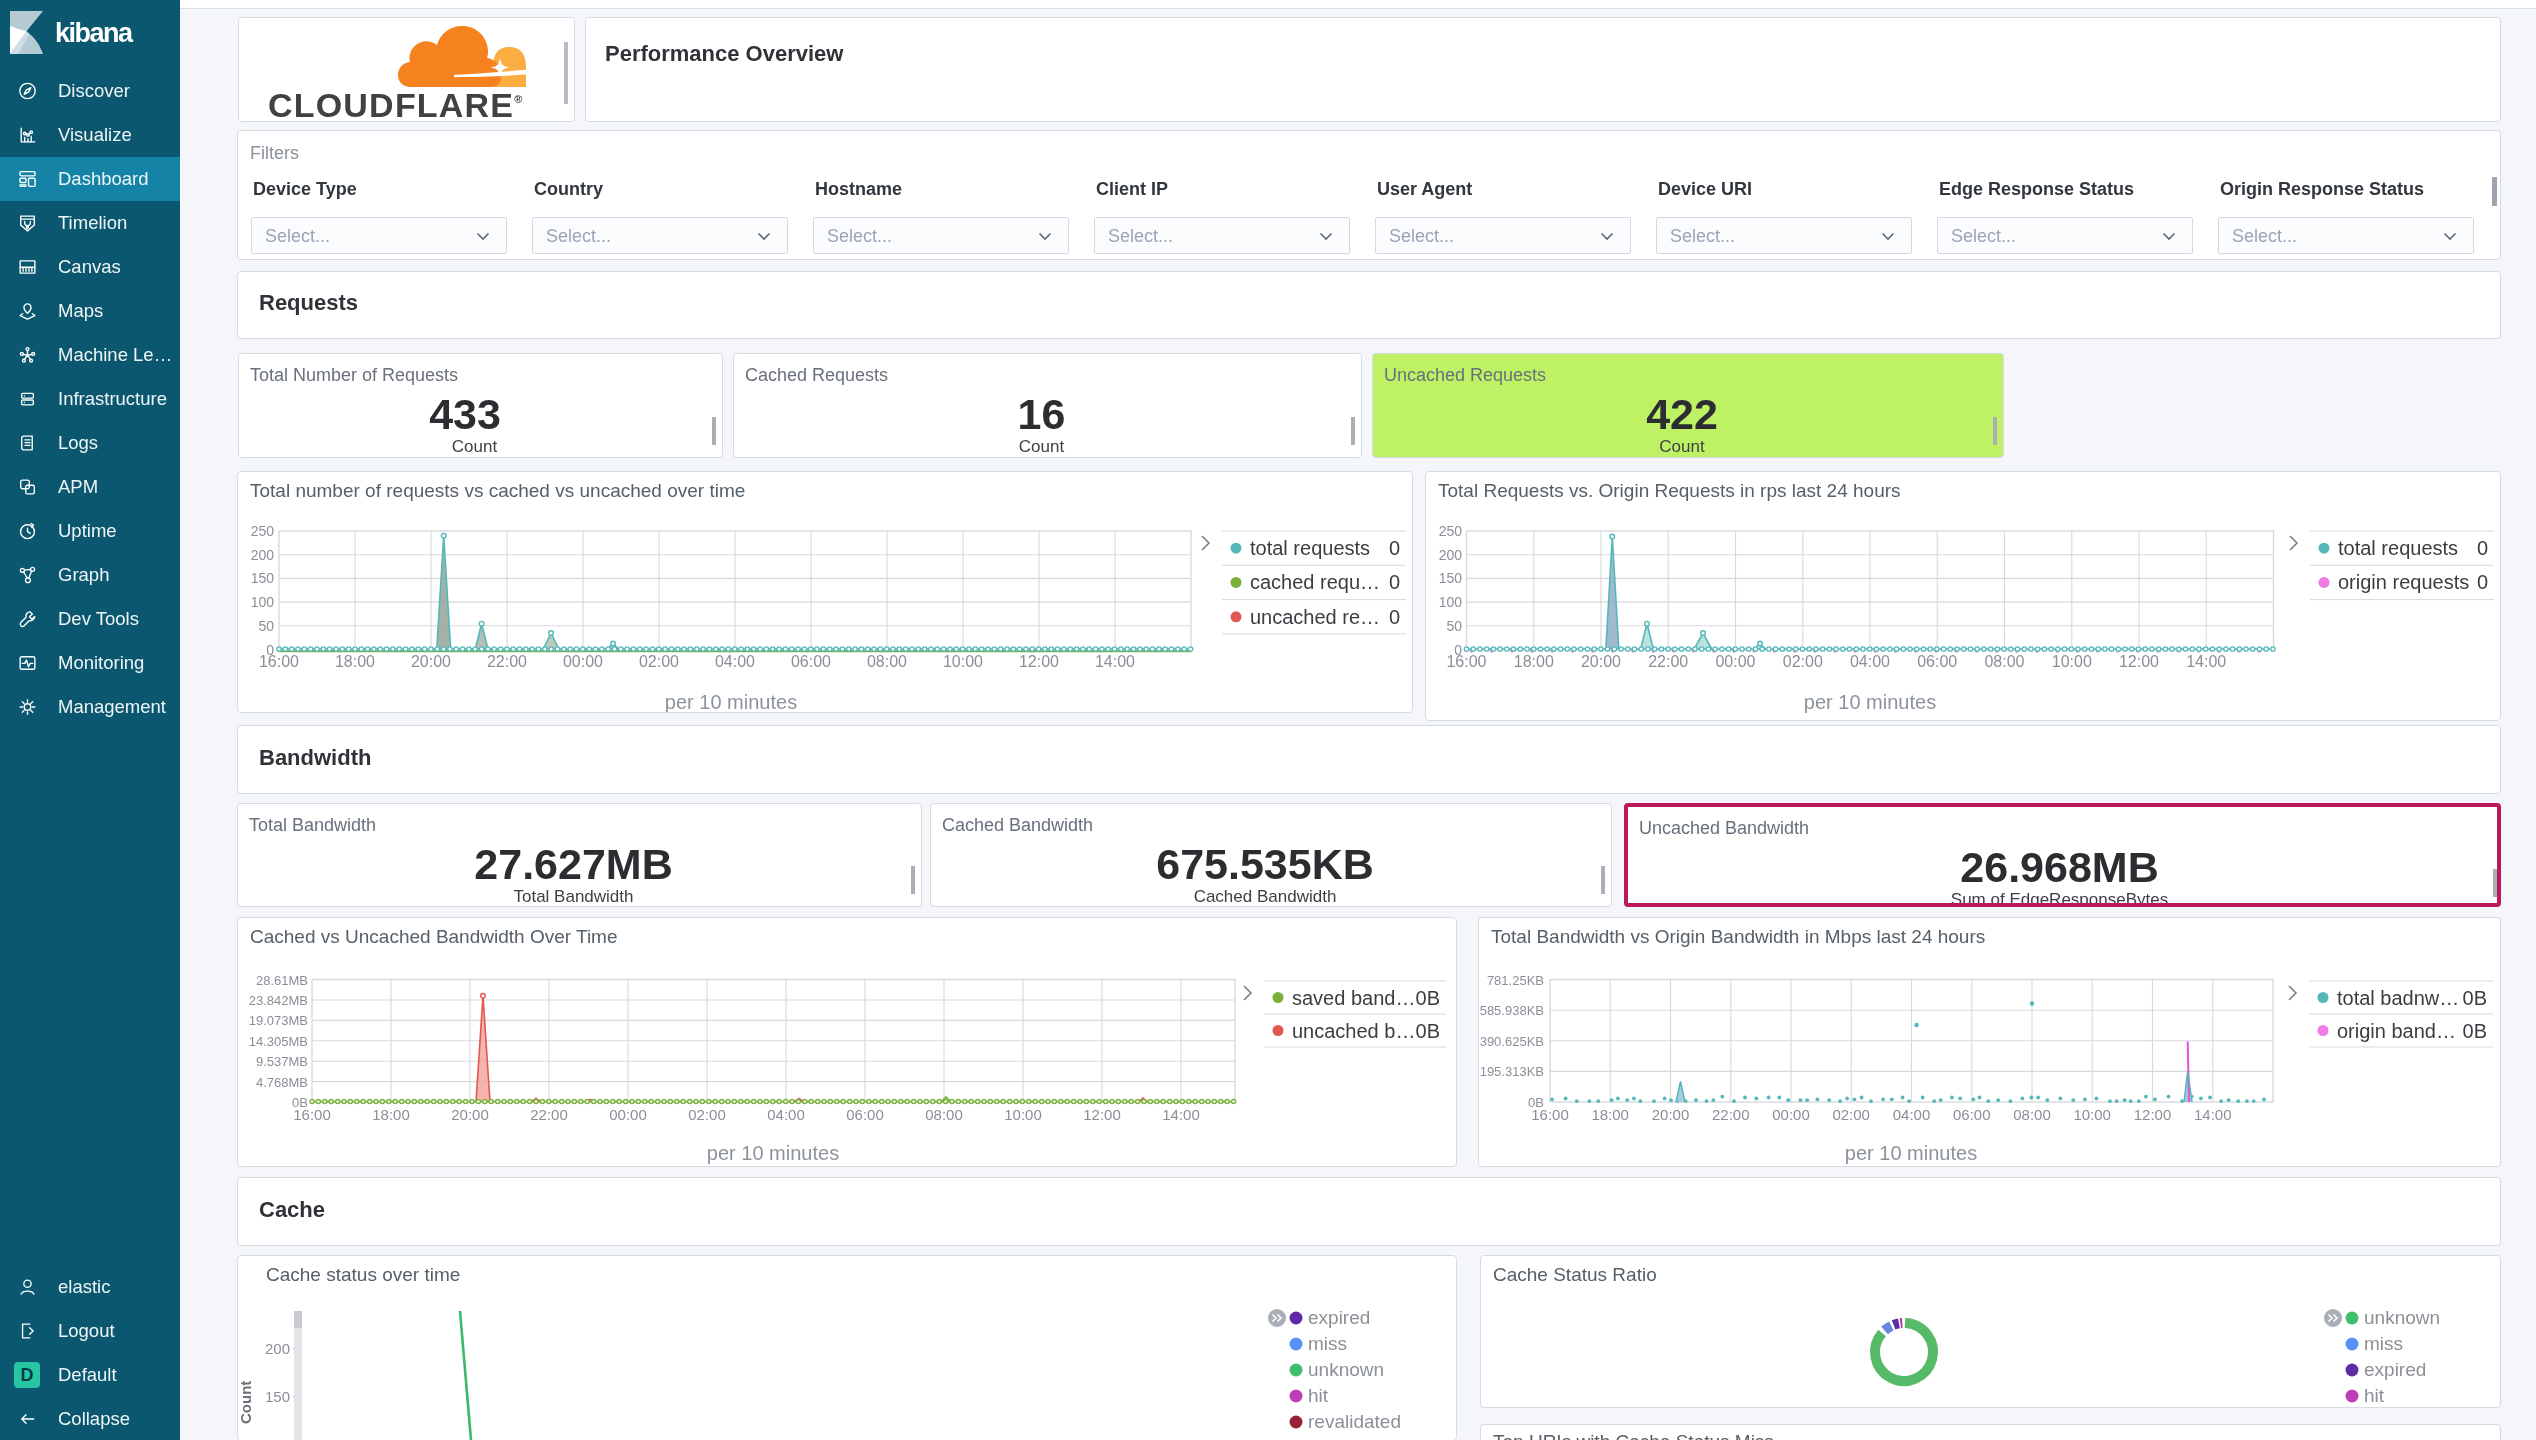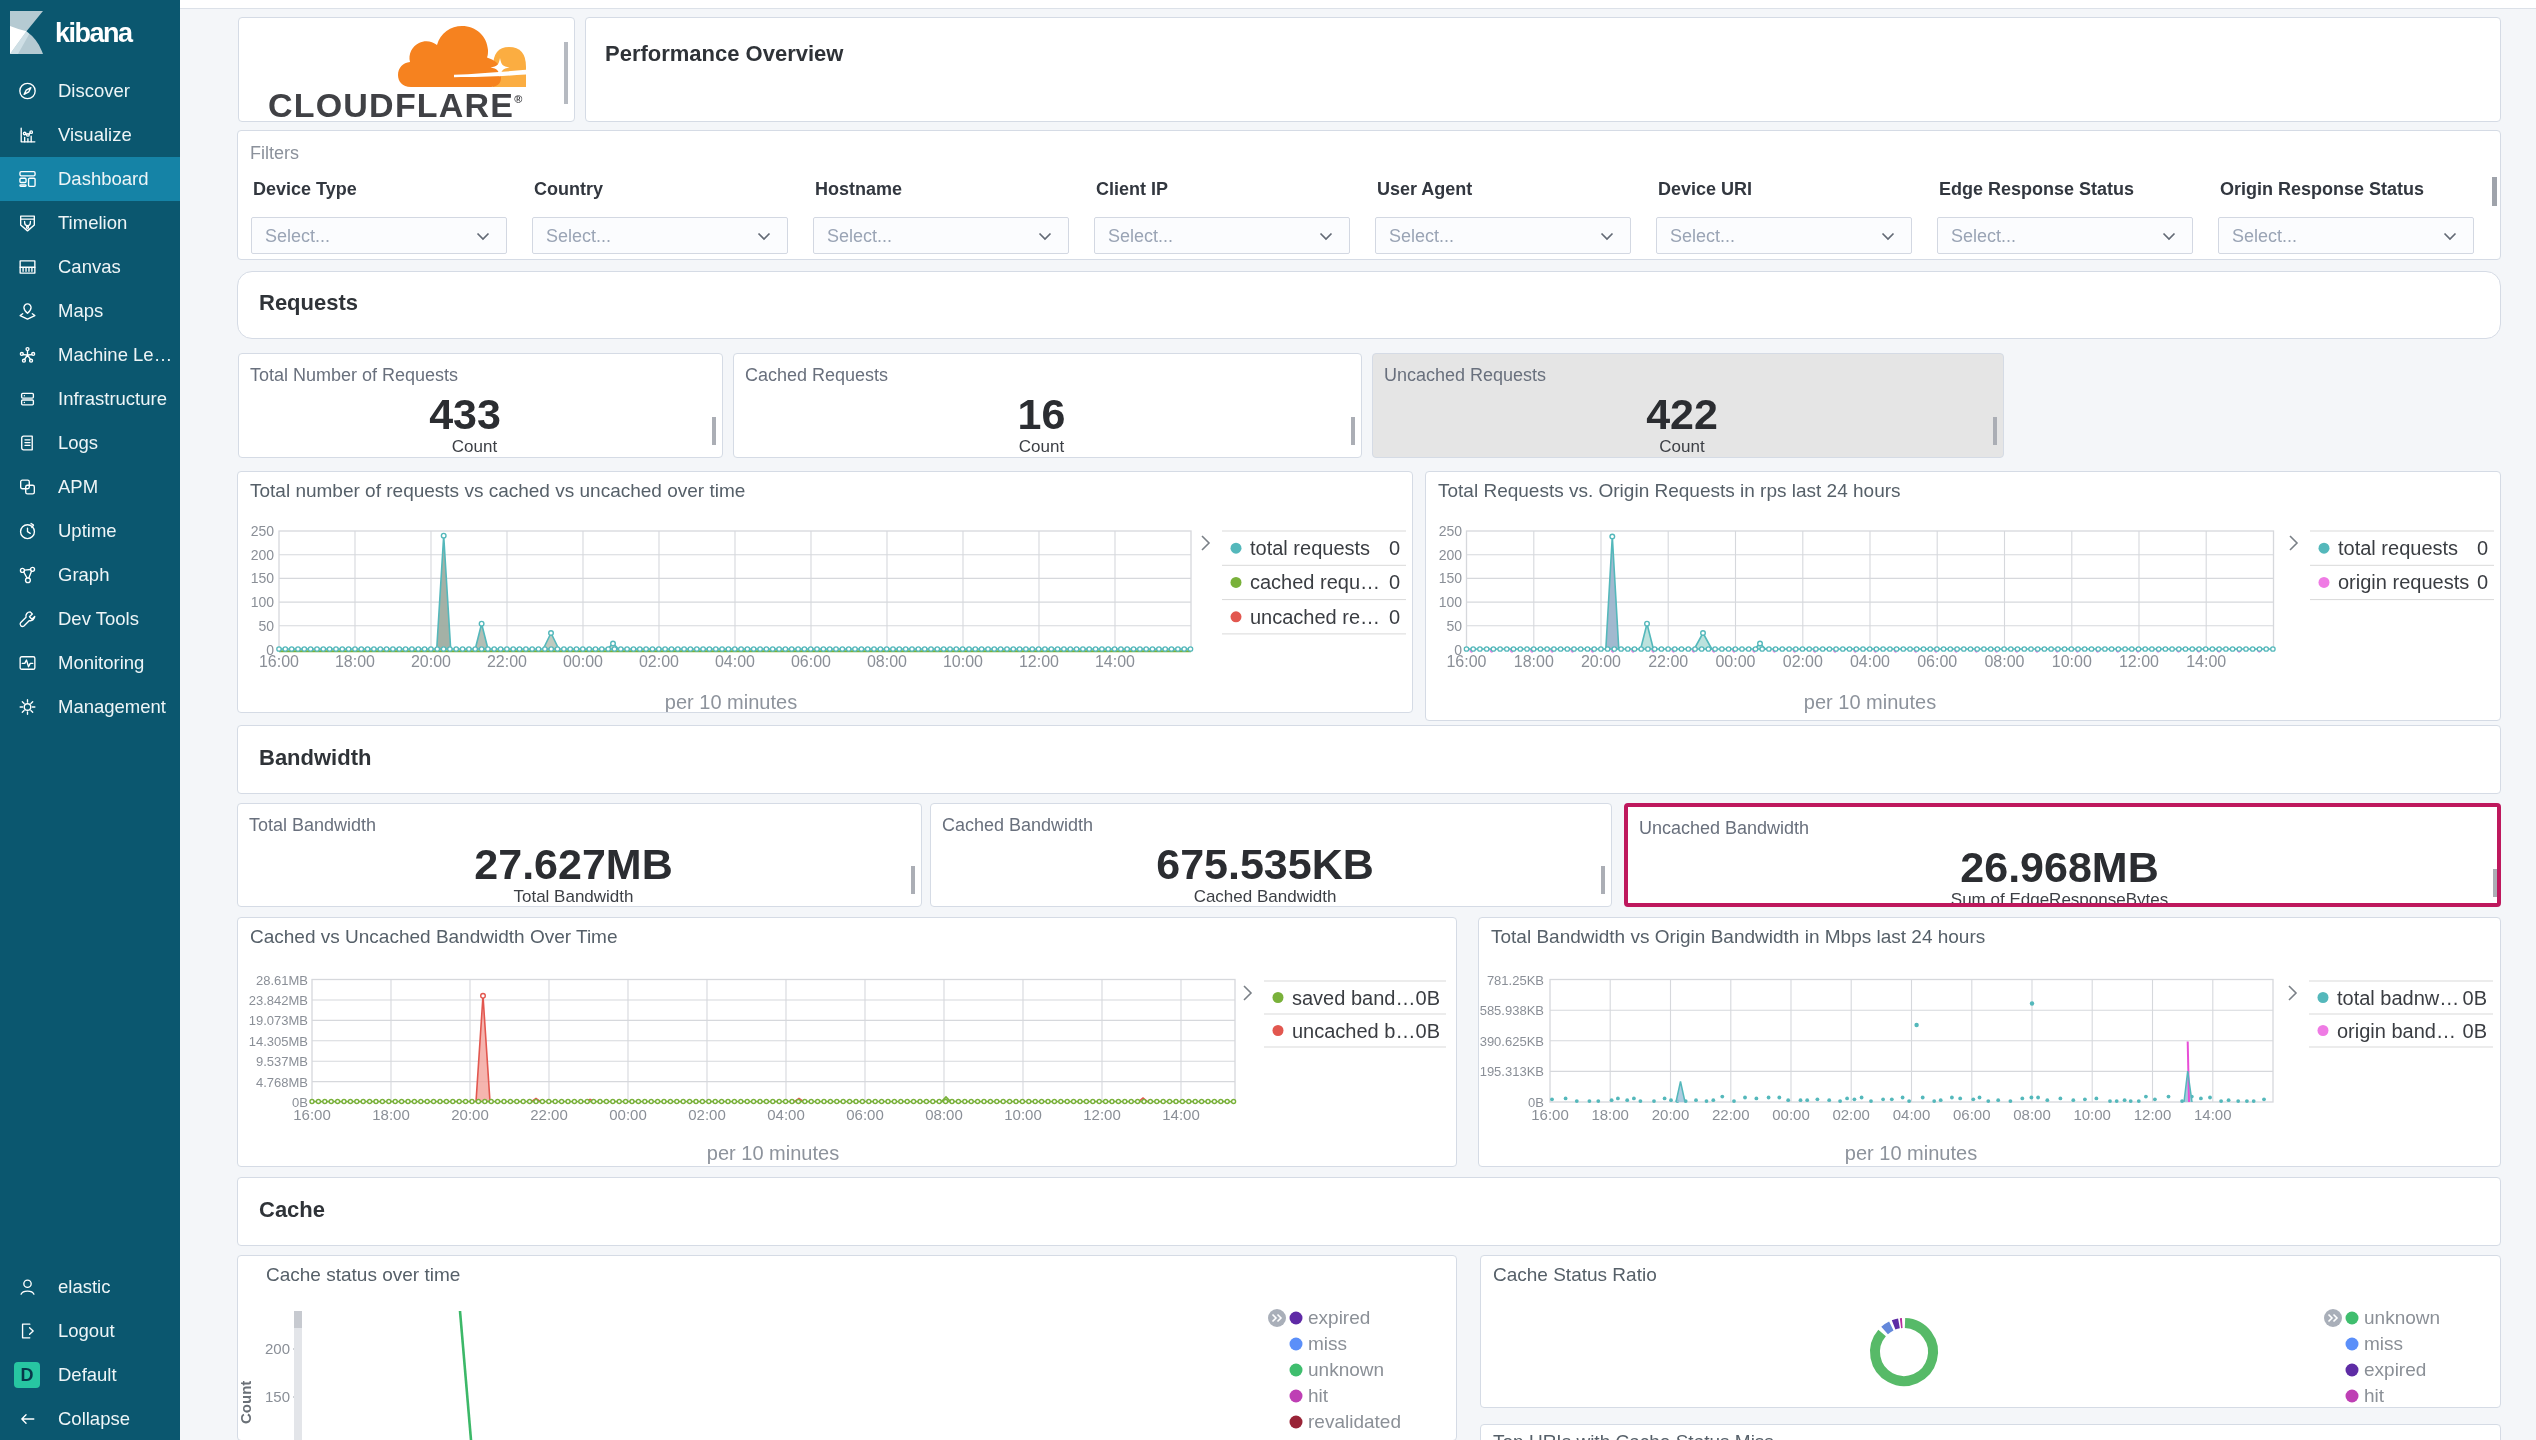--- a/index.html
+++ b/index.html
@@ -221,42 +221,42 @@
     </div>
     <div style="position:absolute;left:1982px;top:48px;font-size:18px;color:#32373f;font-weight:bold;white-space:nowrap;">Origin Response Status</div>
     <div style="position:absolute;left:1980px;top:86px;width:256px;height:37px;background:#fbfcfe;border:1px solid #d3d8e2;border-radius:2px;box-sizing:border-box;">
       <span style="position:absolute;left:13px;top:8px;font-size:18px;color:#9aa4b5;">Select...</span>
       <svg style="position:absolute;right:16px;top:14px;" width="14" height="9" viewBox="0 0 14 9">
         <path d="M1.5,1.5 L7,7 L12.5,1.5" fill="none" stroke="#636a75" stroke-width="1.7"></path>
       </svg>
     </div>
     <div style="position:absolute;left:2254px;top:46px;width:5px;height:29px;background:#9fa3ab;"></div>
   </div>
-<div style="position:absolute;left:237px;top:271px;width:2264px;height:68px;background:#fff;border:1px solid #d5dbe5;border-radius:15px;overflow:hidden;box-sizing:border-box;">
+<div style="position:absolute;left:237px;top:271px;width:2264px;height:68px;background:#fff;border:1px solid #d5dbe5;border-radius:4px;overflow:hidden;box-sizing:border-box;">
     <div style="position:absolute;left:21px;top:18px;font-size:22px;color:#2f3338;font-weight:bold;white-space:nowrap;">Requests</div>
   </div>
 <div style="position:absolute;left:237px;top:725px;width:2264px;height:69px;background:#fff;border:1px solid #d5dbe5;border-radius:4px;overflow:hidden;box-sizing:border-box;">
     <div style="position:absolute;left:21px;top:19px;font-size:22px;color:#2f3338;font-weight:bold;white-space:nowrap;">Bandwidth</div>
   </div>
 <div style="position:absolute;left:237px;top:1177px;width:2264px;height:69px;background:#fff;border:1px solid #d5dbe5;border-radius:4px;overflow:hidden;box-sizing:border-box;">
     <div style="position:absolute;left:21px;top:19px;font-size:22px;color:#2f3338;font-weight:bold;white-space:nowrap;">Cache</div>
   </div>
 <div style="position:absolute;left:238px;top:353px;width:485px;height:105px;background:#fff;border:1px solid #d5dbe5;border-radius:4px;overflow:hidden;box-sizing:border-box;">
     <div style="position:absolute;left:11px;top:11px;font-size:18px;color:#69707d;font-weight:normal;white-space:nowrap;">Total Number of Requests</div>
     <div style="position:absolute;left:226px;top:36px;transform:translateX(-50%);font-size:43px;color:#2b2d31;font-weight:bold;white-space:nowrap;">433</div>
     <div style="position:absolute;left:235.5px;top:83px;transform:translateX(-50%);font-size:17px;color:#3c3f45;font-weight:normal;white-space:nowrap;">Count</div>
     <div style="position:absolute;left:473px;top:63px;width:4px;height:28px;background:#abaeb5;"></div>
   </div>
 <div style="position:absolute;left:733px;top:353px;width:629px;height:105px;background:#fff;border:1px solid #d5dbe5;border-radius:4px;overflow:hidden;box-sizing:border-box;">
     <div style="position:absolute;left:11px;top:11px;font-size:18px;color:#69707d;font-weight:normal;white-space:nowrap;">Cached Requests</div>
     <div style="position:absolute;left:307.5px;top:36px;transform:translateX(-50%);font-size:43px;color:#2b2d31;font-weight:bold;white-space:nowrap;">16</div>
     <div style="position:absolute;left:307.5px;top:83px;transform:translateX(-50%);font-size:17px;color:#3c3f45;font-weight:normal;white-space:nowrap;">Count</div>
     <div style="position:absolute;left:617px;top:63px;width:4px;height:28px;background:#abaeb5;"></div>
   </div>
-<div style="position:absolute;left:1372px;top:353px;width:632px;height:105px;background:#e5e5e5;border:1px solid #d5dbe5;border-radius:4px;overflow:hidden;box-sizing:border-box;text-align:right;">
+<div style="position:absolute;left:1372px;top:353px;width:632px;height:105px;background:#bef264;border:1px solid #d5dbe5;border-radius:4px;overflow:hidden;box-sizing:border-box;text-align:right;">
     <div style="position:absolute;left:11px;top:11px;font-size:18px;color:#69707d;font-weight:normal;white-space:nowrap;">Uncached Requests</div>
     <div style="position:absolute;left:309.0px;top:36px;transform:translateX(-50%);font-size:43px;color:#2b2d31;font-weight:bold;white-space:nowrap;">422</div>
     <div style="position:absolute;left:309.0px;top:83px;transform:translateX(-50%);font-size:17px;color:#3c3f45;font-weight:normal;white-space:nowrap;">Count</div>
     <div style="position:absolute;left:620px;top:63px;width:4px;height:28px;background:#abaeb5;"></div>
   </div>
 <div style="position:absolute;left:237px;top:803px;width:685px;height:104px;background:#fff;border:1px solid #d5dbe5;border-radius:4px;overflow:hidden;box-sizing:border-box;">
     <div style="position:absolute;left:11px;top:11px;font-size:18px;color:#69707d;font-weight:normal;white-space:nowrap;">Total Bandwidth</div>
     <div style="position:absolute;left:335.5px;top:36px;transform:translateX(-50%);font-size:43px;color:#2b2d31;font-weight:bold;white-space:nowrap;">27.627MB</div>
     <div style="position:absolute;left:335.5px;top:83px;transform:translateX(-50%);font-size:17px;color:#3c3f45;font-weight:normal;white-space:nowrap;">Total Bandwidth</div>
     <div style="position:absolute;left:673px;top:62px;width:4px;height:28px;background:#abaeb5;"></div>

